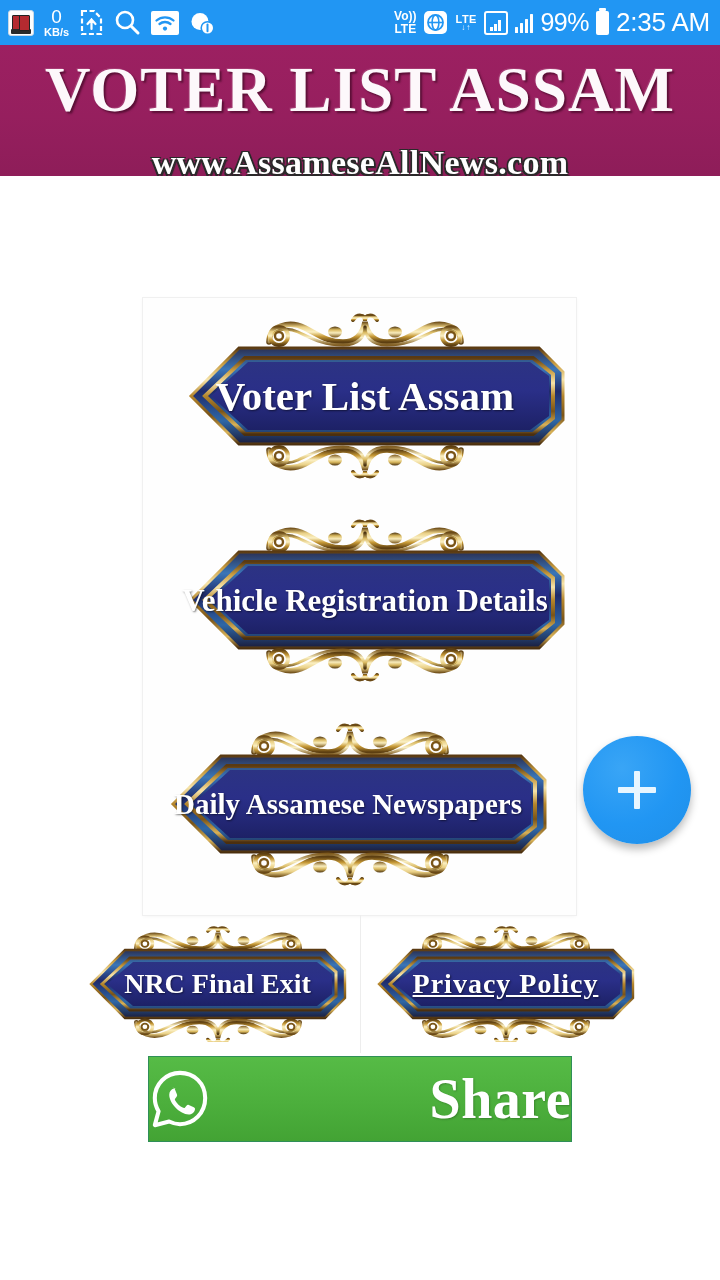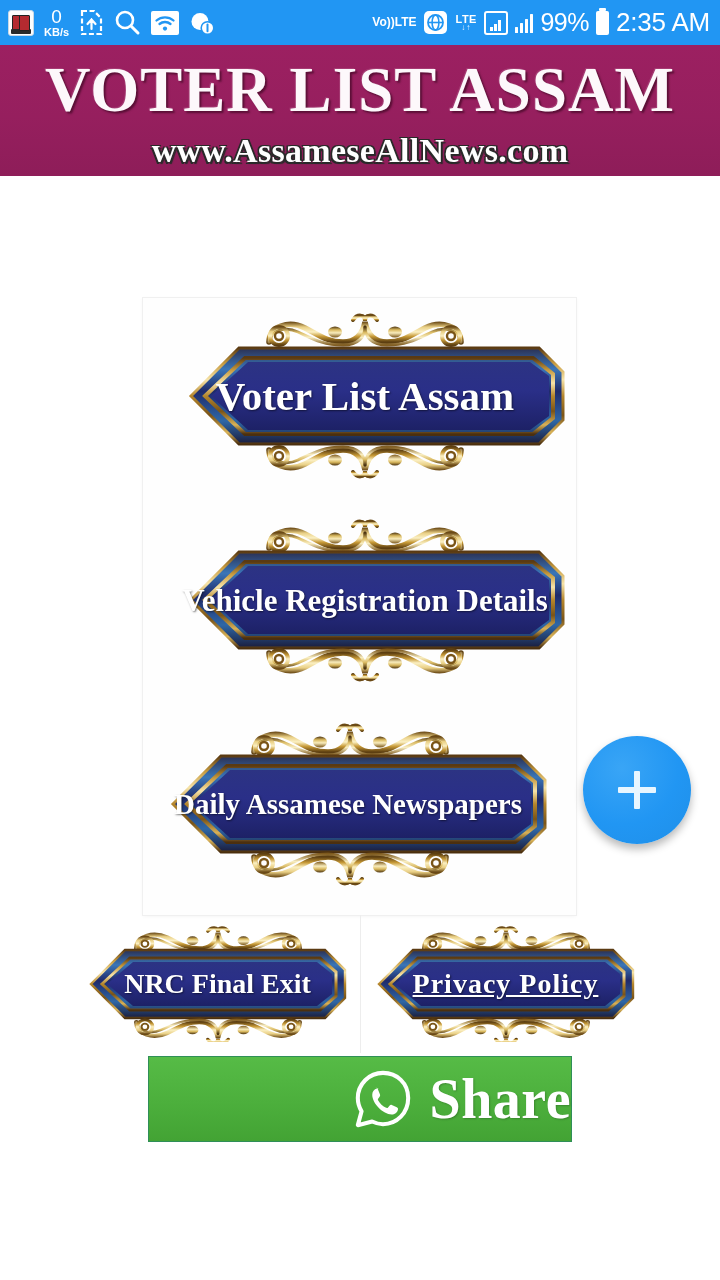--- a/index.html
+++ b/index.html
@@ -31,21 +31,21 @@
   }
   .appico:after{
     content:""; position:absolute; right:3px; top:4px; width:9px; height:14px;
     background:#b42a30; border:1px solid #222; border-radius:0 1px 1px 0;
   }
   .appico i{ position:absolute; bottom:1px; left:2px; right:2px; height:5px;
     background:#2a2a2a; border-radius:1px; }
   .kbs{ display:flex; flex-direction:column; align-items:center; line-height:1; }
   .kbs .num{ font-size:19px; font-weight:400; letter-spacing:0; }
   .kbs .unit{ font-size:11px; font-weight:700; margin-top:1px; }
-  .volte{ display:flex; flex-direction:row; align-items:center; line-height:1.02; font-weight:700; }
+  .volte{ display:flex; flex-direction:column; align-items:center; line-height:1.02; font-weight:700; }
   .volte span{ font-size:12px; }
   .ltegrp{ display:flex; flex-direction:column; align-items:center; line-height:1; }
   .ltegrp .lbl{ font-size:11px; font-weight:700; letter-spacing:0.5px;}
   .ltegrp .arrows{ font-size:8px; letter-spacing:1px; margin-top:-1px; opacity:.95;}
   .battpct{ font-size:25px; font-weight:400; letter-spacing:-0.5px; }
   .clock{ font-size:26px; font-weight:400; letter-spacing:-0.2px; }
   .batt{ position:relative; width:13px; height:24px; background:#fff; border-radius:2px; }
   .batt:before{ content:""; position:absolute; top:-3px; left:3px; width:7px; height:3px; background:#fff; border-radius:1px;}
   .sigbars{ display:flex; align-items:flex-end; gap:1.5px; height:20px; }
   .sigbars b{ display:block; width:3.5px; background:#fff; border-radius:.5px; }
@@ -64,21 +64,21 @@
     font-family:"Liberation Serif", serif;
     font-weight:700; color:#fdf8fb;
     font-size:63px; line-height:1;
     text-align:center; margin-top:14px;
     letter-spacing:1px;
     text-shadow:2px 2px 2px rgba(40,0,20,.55), -1px -1px 0 rgba(255,255,255,.12);
   }
   .banner .sub{
     font-family:"Liberation Serif", serif;
     font-weight:700; color:#ffffff;
-    font-size:34px; line-height:1; text-align:center; margin-top:12px;
+    font-size:34px; line-height:1; text-align:center; margin-top:24px;
     letter-spacing:0.3px;
     text-shadow:2px 2px 1px #2a2a2a, -1.5px -1.5px 0 #2a2a2a, 1.5px -1.5px 0 #2a2a2a, -1.5px 1.5px 0 #2a2a2a;
   }
 
   
   .card{
     position:absolute; left:143px; top:298px; width:433px; height:617px;
     background:#fefefe;
     box-shadow:0 0 0 1px #f0f0f0, 0 1px 4px rgba(0,0,0,0.06);
   }
@@ -135,21 +135,21 @@
     font-family:"Liberation Serif", serif; font-weight:400; font-size:34px;
     letter-spacing:1px; cursor:pointer; border:none;
     box-shadow:0 1px 3px rgba(0,0,0,.35);
   }
   #btnAbout{ left:0px; width:145px; border-radius:0 6px 6px 0; }
   #btnExit{ right:0px; width:145px; border-radius:6px 0 0 6px; }
   .btn-share{
     position:absolute; left:148px; top:0; width:424px; height:86px;
     background:linear-gradient(180deg,#56bb46 0%,#4caf3c 55%,#43a334 100%);
     border:1px solid #2f8f58;
-    display:flex; align-items:center; justify-content:flex-end; gap:16px;
+    display:flex; align-items:center; justify-content:space-between; gap:16px;
     cursor:pointer;
   }
   .btn-share .wa{ width:62px; height:62px; }
   .btn-share .sharetext{
     font-family:"Liberation Serif", serif; font-weight:700;
     font-size:56px; color:#ffffff; letter-spacing:0.5px;
     text-shadow:1px 1px 2px rgba(0,0,0,.22);
   }
 </style>
 </head>

